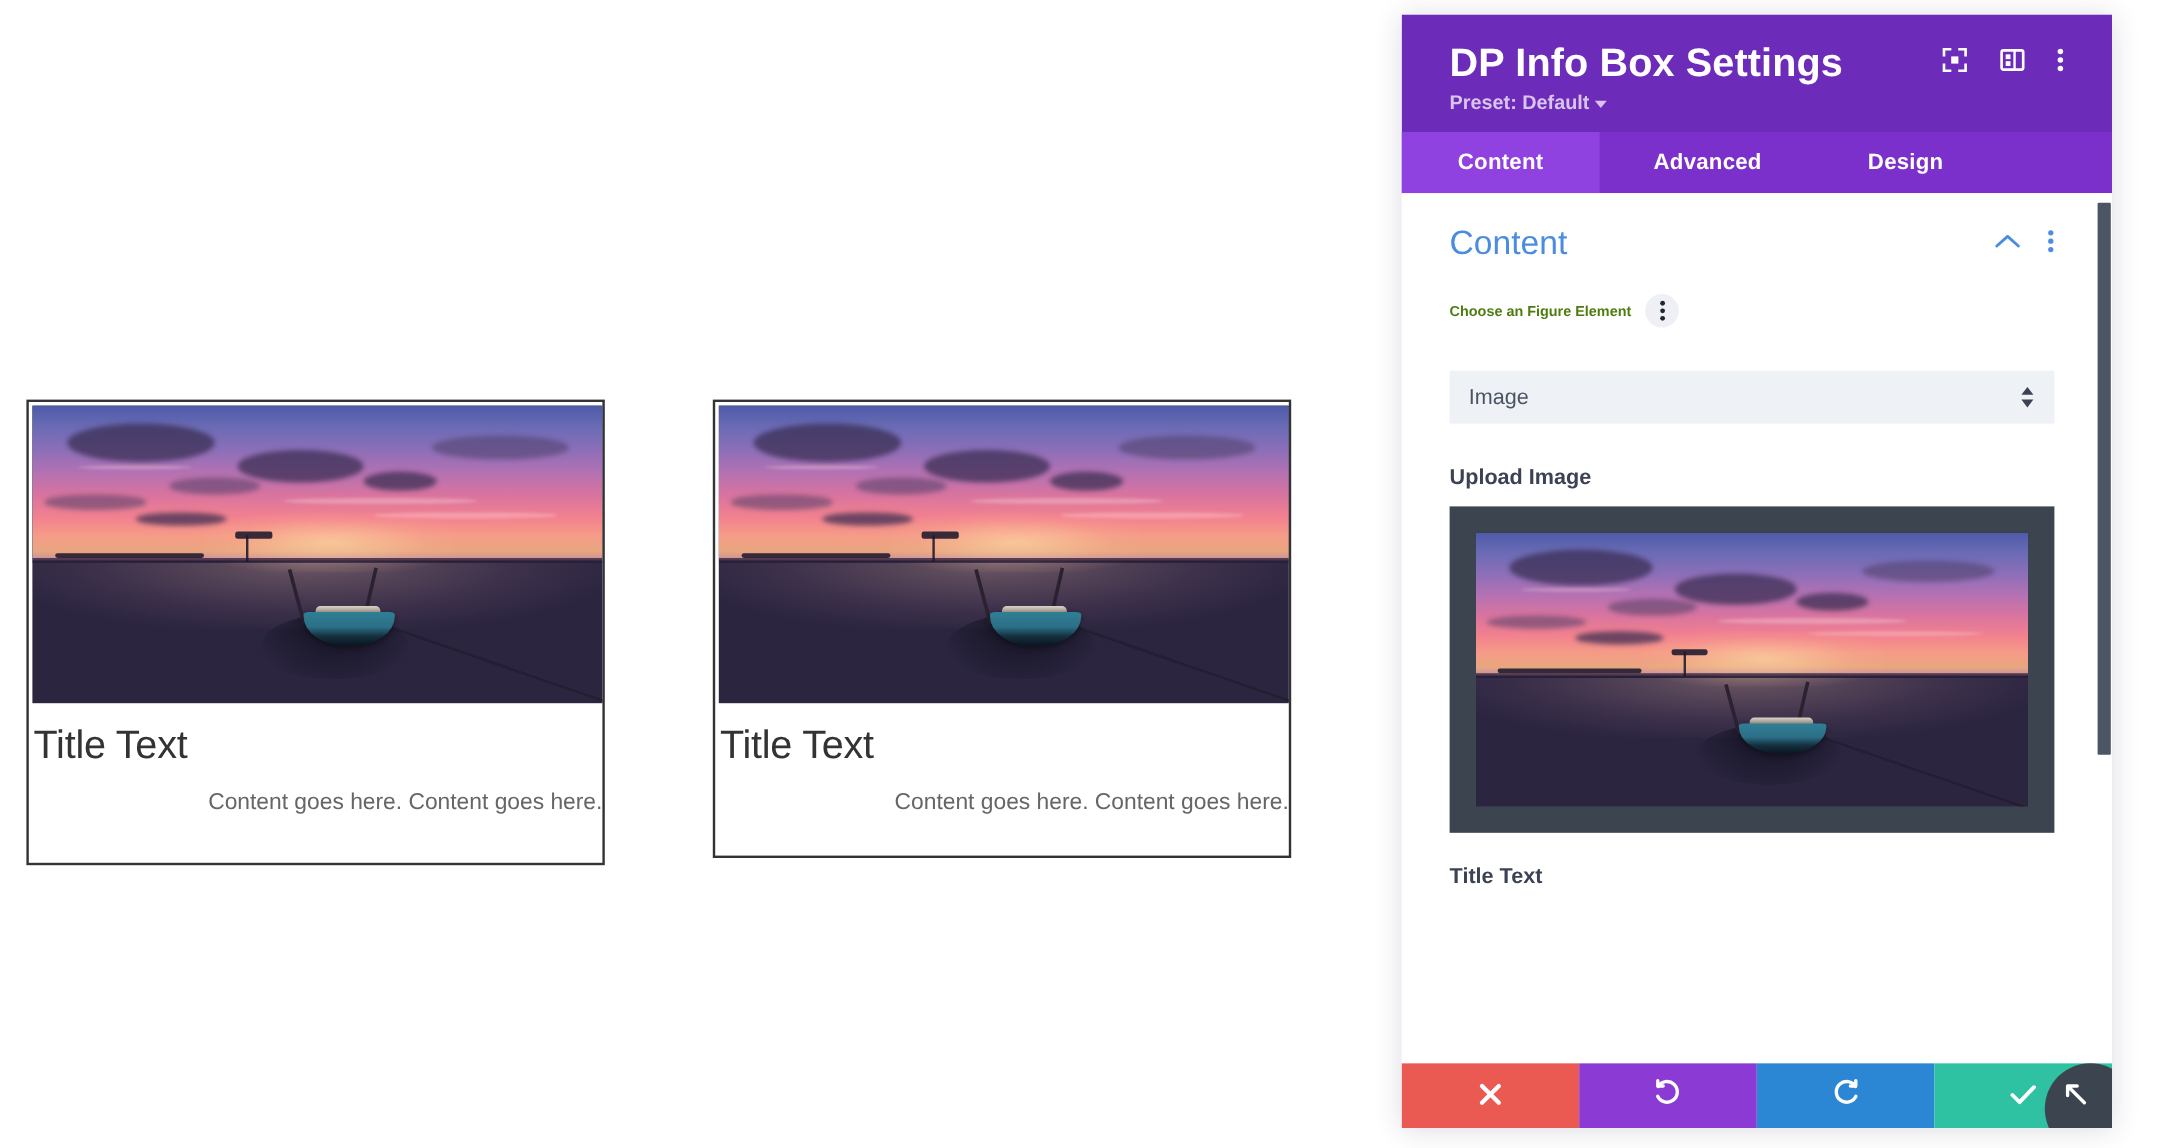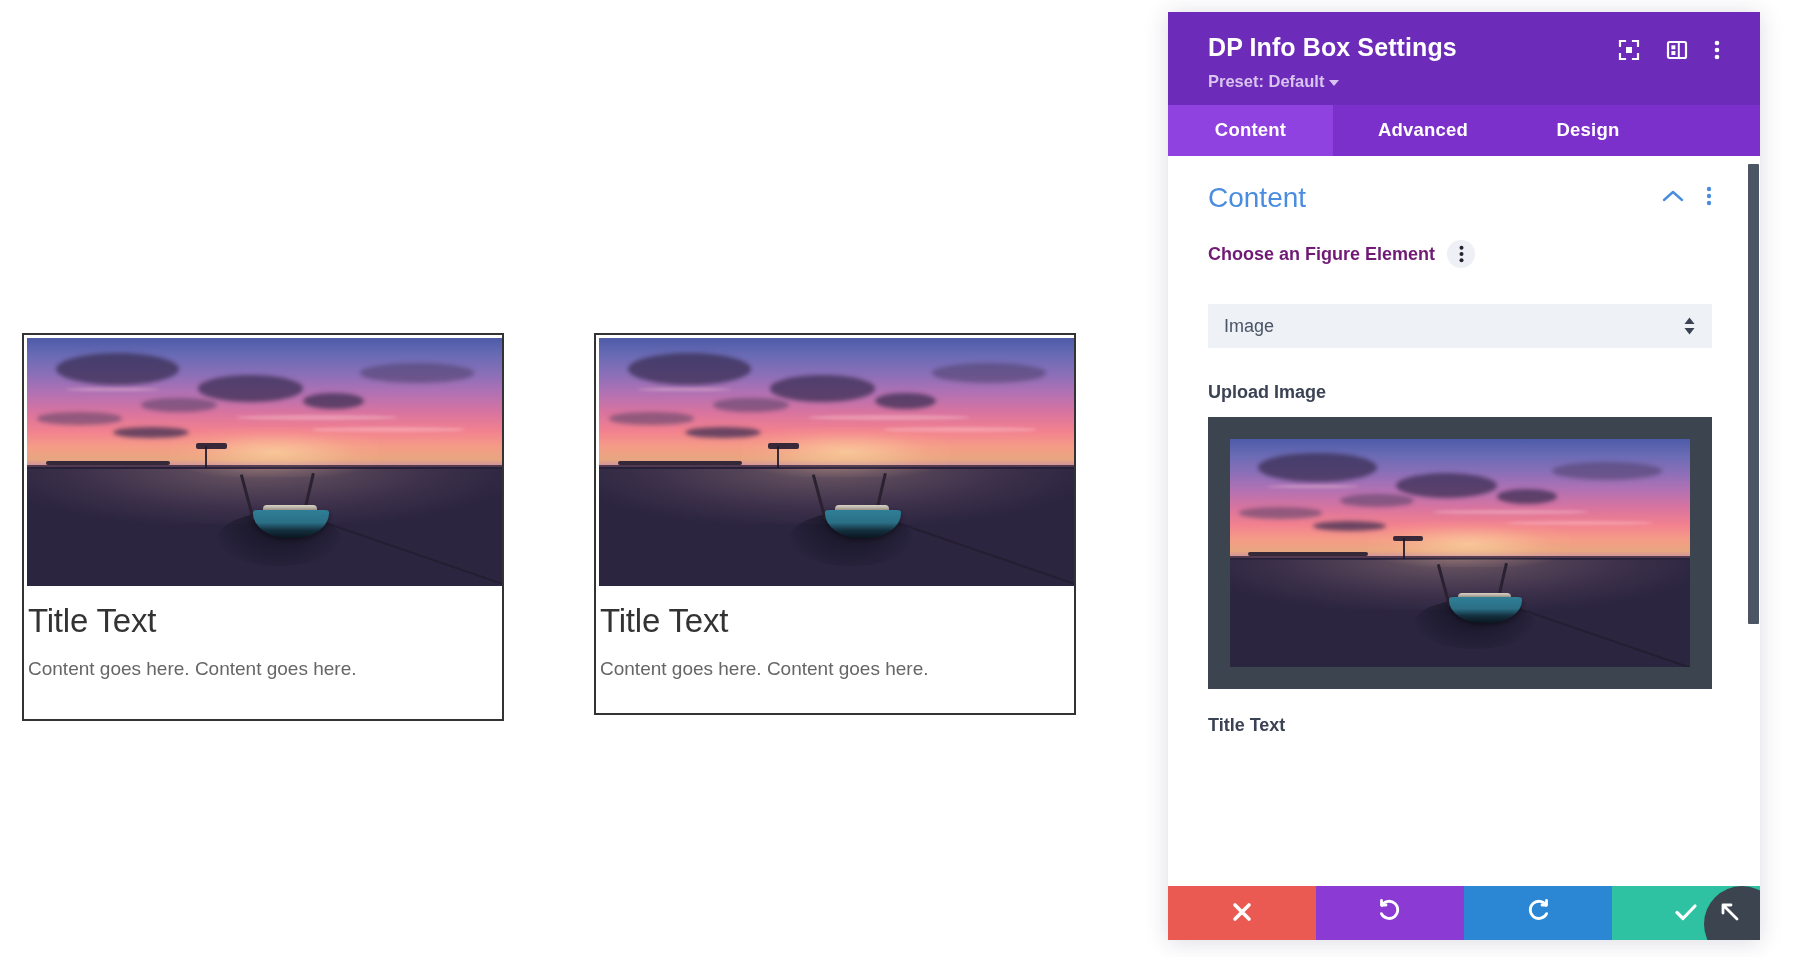--- a/index.html
+++ b/index.html
@@ -44,20 +44,21 @@
     color: #333333;
     letter-spacing: -0.2px;
     line-height: 1.25;
     padding: 4px 0 0 2px;
   }
   .ib-desc {
     font-size: 19px;
     color: #666666;
     line-height: 1.5;
     padding: 14px 0 0 2px;
+    text-align: right;
   }
 
   
   .photo { position: relative; width: 100%; height: 100%; overflow: hidden; }
   .photo .sky {
     position: absolute; left: 0; top: 0; width: 100%; height: 52%;
     background:
       linear-gradient(to bottom,
         #4d5ba8 0%,
         #6b6bb5 14%,
@@ -138,21 +139,21 @@
 
   .panel-header {
     background: #6c2bb8;
     padding: 22px 40px 14px 40px;
     position: relative;
     flex: 0 0 auto;
   }
   .ph-row { display: flex; align-items: flex-start; justify-content: space-between; }
   .ph-title {
     color: #ffffff;
-    font-size: 25px;
+    font-size: 33px;
     font-weight: bold;
     letter-spacing: 0.1px;
     line-height: 1.1;
   }
   .ph-icons { display: flex; align-items: center; gap: 26px; padding-top: 5px; }
   .ph-icon { cursor: pointer; display: block; }
   .ph-preset {
     margin-top: 7px;
     color: #d9c4ef;
     font-size: 16.5px;
@@ -230,23 +231,23 @@
   }
   .sect-title {
     color: #4a8de0;
     font-size: 28px;
     font-weight: normal;
   }
   .sect-actions { display: flex; align-items: center; gap: 22px; }
 
   .field-label-row { display: flex; align-items: center; gap: 12px; margin-bottom: 11px; }
   .field-label {
-    font-size: 18px;
+    font-size: 12px;
     font-weight: bold;
-    color: #701a75;
+    color: #4d7c0f;
   }
   .dots-badge {
     width: 28px; height: 28px; border-radius: 50%;
     background: #eef0f5;
     display: flex; align-items: center; justify-content: center;
     cursor: pointer;
   }
 
   .select-wrap {
     position: relative;

